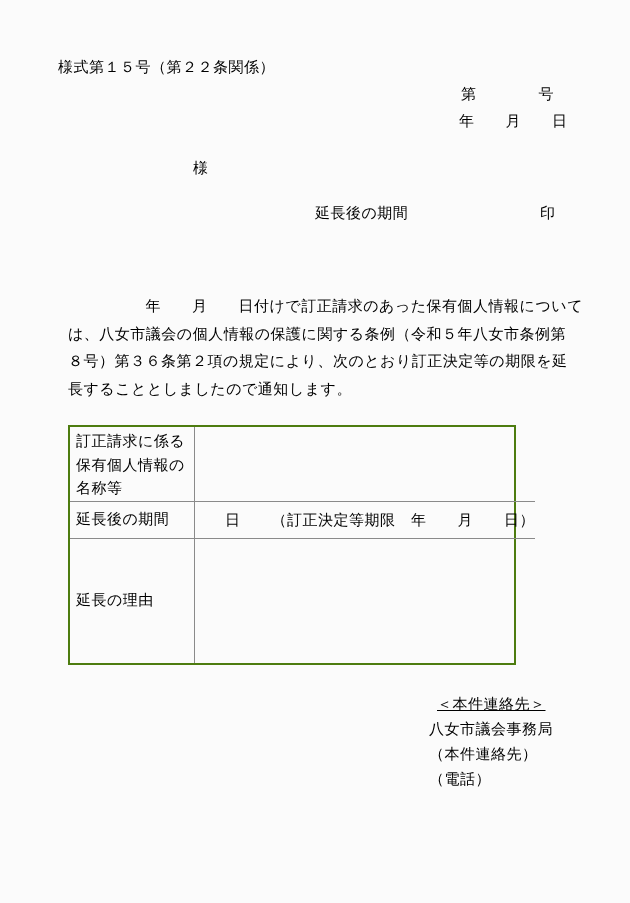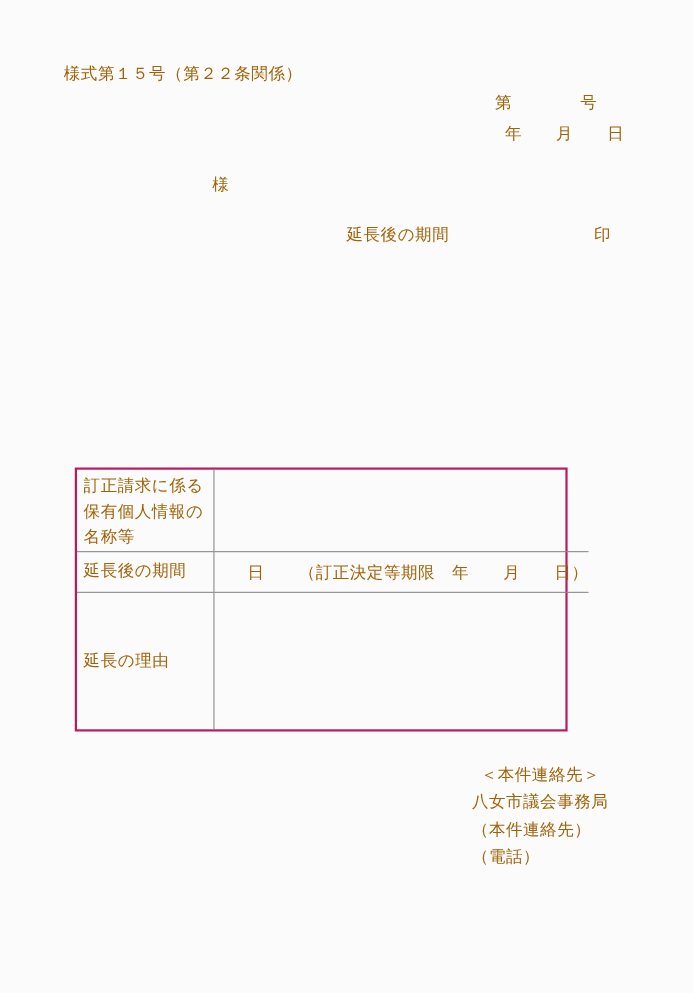--- a/index.html
+++ b/index.html
@@ -9,21 +9,21 @@
   }
   .page {
     position: relative;
     width: 630px;
     height: 903px;
     background: #fbfbfb;
     overflow: hidden;
     font-family: "DejaVu Serif", "Liberation Serif", serif;
     font-size: 15px;
     letter-spacing: 0.5px;
-    color: #a16207;
+    color: #000000;
   }
   .abs {
     position: absolute;
     white-space: pre;
     line-height: 15px;
   }
   .body-block {
     position: absolute;
     left: 68px;
     top: 293px;
@@ -34,21 +34,21 @@
     line-height: 27.5px;
     height: 27.5px;
   }
   .form-table {
     position: absolute;
     left: 68px;
     top: 425px;
     width: 448px;
     height: 240px;
     box-sizing: border-box;
-    border: 2px solid #be185d;
+    border: 2px solid #4d7c0f;
     display: grid;
     grid-template-columns: 125px 1fr;
     grid-template-rows: 74px 37px 1fr;
   }
   .cell {
     box-sizing: border-box;
     white-space: normal;
   }
   .cell.label {
     border-right: 1px solid #8a8a8a;
@@ -73,42 +73,48 @@
     line-height: 15px;
   }
 </style>
 </head>
 <body>
 
 <div class="page">
 
   <div class="abs" style="left:58px; top:60px;">様式第１５号（第２２条関係）</div>
 
-  <div class="abs" style="left:450px; top:87px;font-family:Liberation Serif, serif;">第　　　　号</div>
+  <div class="abs" style="left:461px; top:87px;">第　　　　号</div>
 
   <div class="abs" style="left:459px; top:114px;">年　　月　　日</div>
 
   <div class="abs" style="left:193px; top:161px;">様</div>
 
   <div class="abs" style="left:315px; top:206px;">延長後の期間</div>
 
   <div class="abs" style="left:540px; top:206px;">印</div>
 
 
+  <div class="body-block">
+    <div class="body-line">　　　　　年　　月　　日付けで訂正請求のあった保有個人情報について</div>
+    <div class="body-line">は、八女市議会の個人情報の保護に関する条例（令和５年八女市条例第</div>
+    <div class="body-line">８号）第３６条第２項の規定により、次のとおり訂正決定等の期限を延</div>
+    <div class="body-line">長することとしましたので通知します。</div>
+  </div>
 
   <div class="form-table">
 
     <div class="cell label">訂正請求に係る保有個人情報の名称等</div>
     <div class="cell"></div>
 
     <div class="cell label inner-top vcenter" style="padding-top:0;">延長後の期間</div>
     <div class="cell inner-top vcenter value-period">日　　（訂正決定等期限　年　　月　　日）</div>
 
     <div class="cell label inner-top vcenter" style="padding-top:0;">延長の理由</div>
     <div class="cell inner-top"></div>
   </div>
 
-  <div class="contact-line" style="left:437px; top:697px;">＜本件連絡先＞</div>
+  <div class="contact-line" style="left:437px; top:697px;text-decoration:underline;">＜本件連絡先＞</div>
   <div class="contact-line" style="left:429px; top:722px;">八女市議会事務局</div>
   <div class="contact-line" style="left:429px; top:747px;">（本件連絡先）</div>
   <div class="contact-line" style="left:429px; top:772px;">（電話）</div>
 
 </div>
 
 </body></html>

